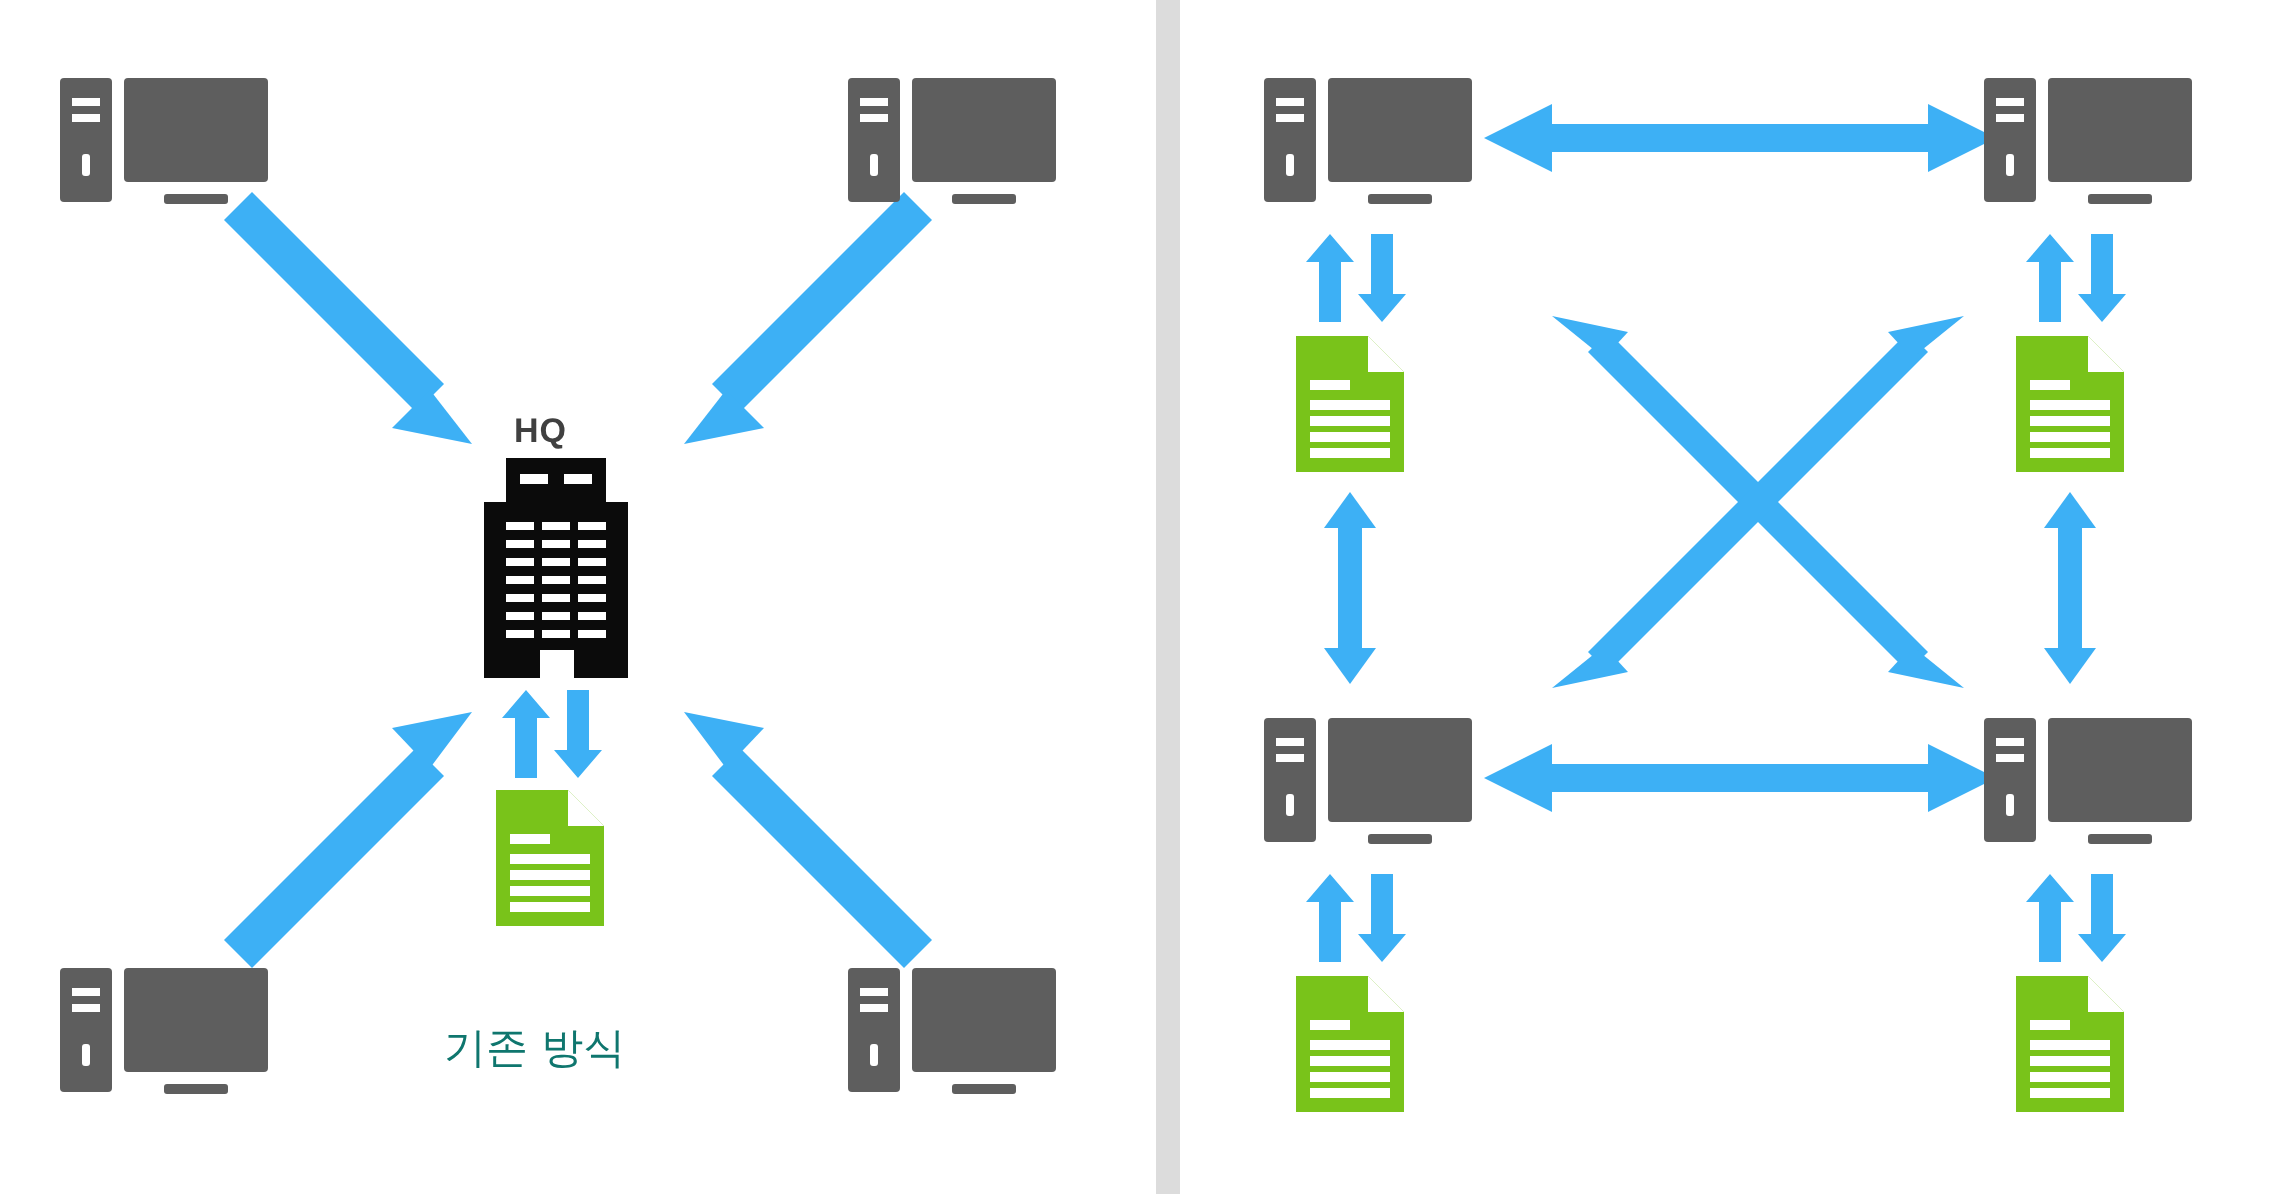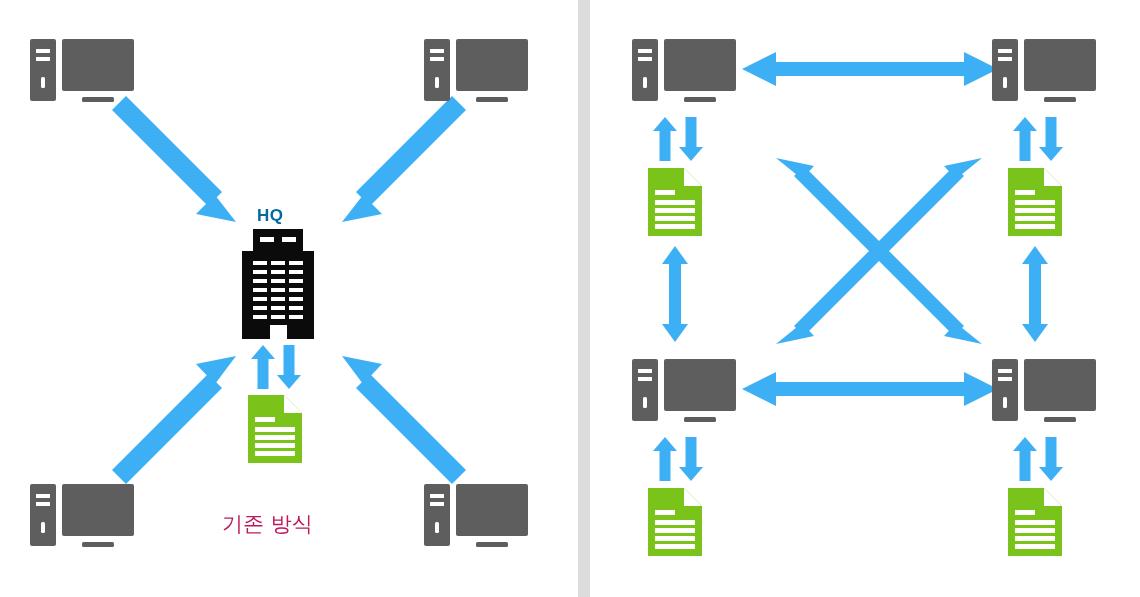--- a/index.html
+++ b/index.html
@@ -48,21 +48,21 @@
   .doc svg { display: block; width: 100%; height: 100%; }
 
   
   .building { width: 78px; height: 110px; }
   .building svg { display: block; width: 100%; height: 100%; }
 
   .hq-label {
     position: absolute;
     font-weight: bold;
     font-size: 17px;
-    color: #0369a1;
+    color: #404040;
     letter-spacing: 0.5px;
     white-space: nowrap;
   }
 
   
   .arrow-layer {
     position: absolute;
     left: 0;
     top: 0;
     width: 100%;
@@ -75,21 +75,21 @@
   .exchange { width: 52px; height: 44px; }
   .exchange svg { display: block; width: 100%; height: 100%; }
 
   
   .vdouble { width: 30px; height: 96px; }
   .vdouble svg { display: block; width: 100%; height: 100%; }
 
   .caption {
     position: absolute;
     font-size: 21px;
-    color: #be185d;
+    color: #0f766e;
     white-space: nowrap;
     font-family: "DejaVu Sans", "Liberation Sans", sans-serif;
   }
 </style>
 </head>
 <body>
 
 <div id="stage">
 
   <div id="divider"></div>

